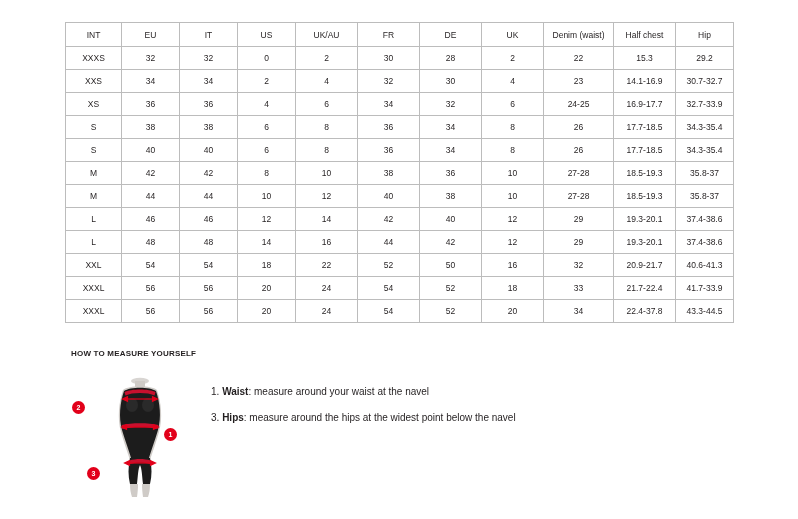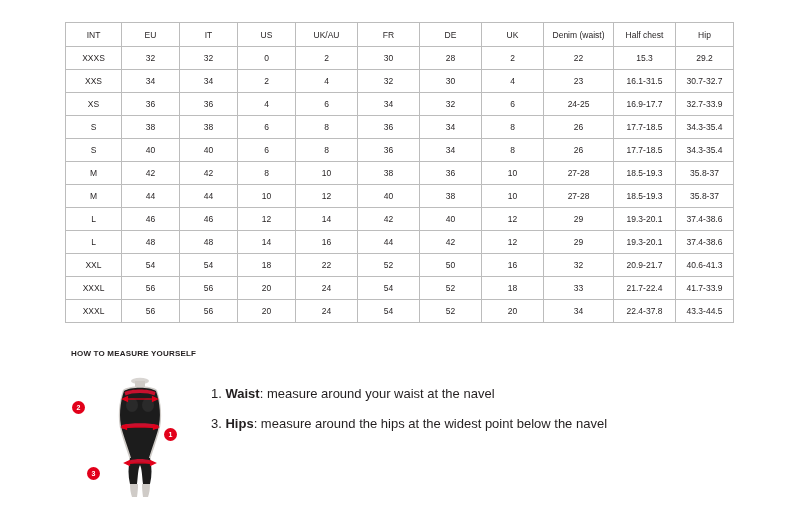--- a/index.html
+++ b/index.html
@@ -85,21 +85,21 @@
     height: 125px;
     flex: 0 0 130px;
   }
   .instructions {
     flex: 1 1 auto;
     padding-top: 14px;
     padding-left: 10px;
   }
   .instructions p {
     margin: 0 0 14px 0;
-    font-size: 13px;
+    font-size: 10px;
     line-height: 1.2;
     color: #231f20;
   }
   .instructions p:last-child { margin-bottom: 0; }
   .instructions b { font-weight: bold; }
 
   
   .mannequin {
     position: absolute;
     left: 28px;
@@ -173,21 +173,21 @@
         <tr>
           <td>XXS</td>
           <td>34</td>
           <td>34</td>
           <td>2</td>
           <td>4</td>
           <td>32</td>
           <td>30</td>
           <td>4</td>
           <td>23</td>
-          <td>16.1-31.5</td>
+          <td>14.1-16.9</td>
           <td>30.7-32.7</td>
         </tr>
         <tr>
           <td>XS</td>
           <td>36</td>
           <td>36</td>
           <td>4</td>
           <td>6</td>
           <td>34</td>
           <td>32</td>

